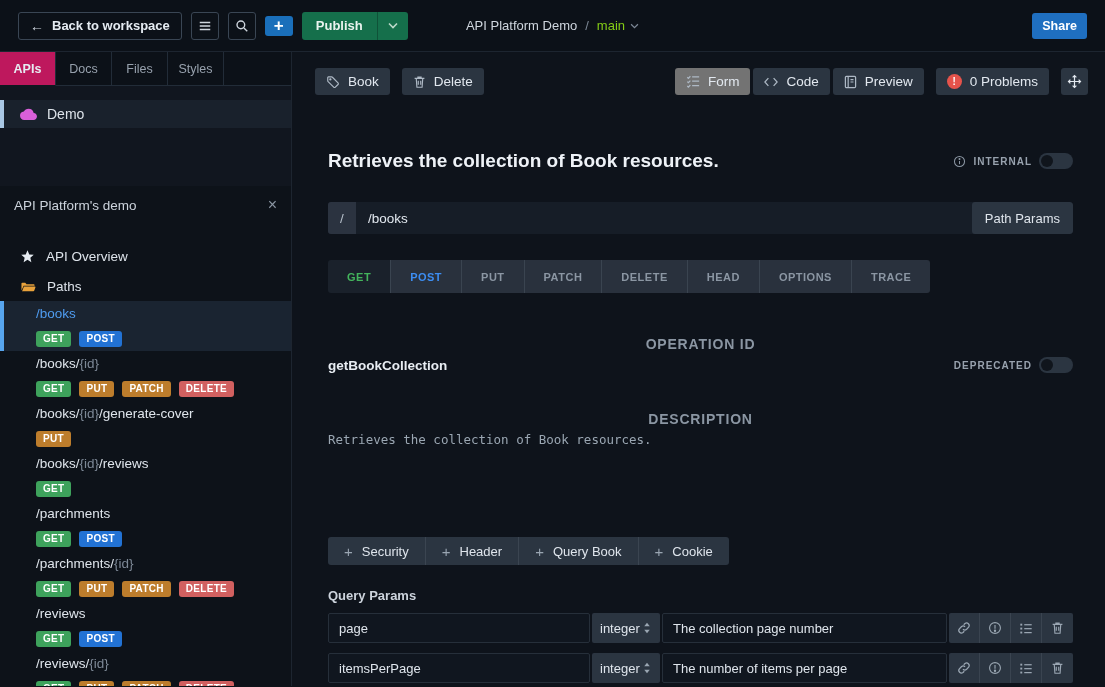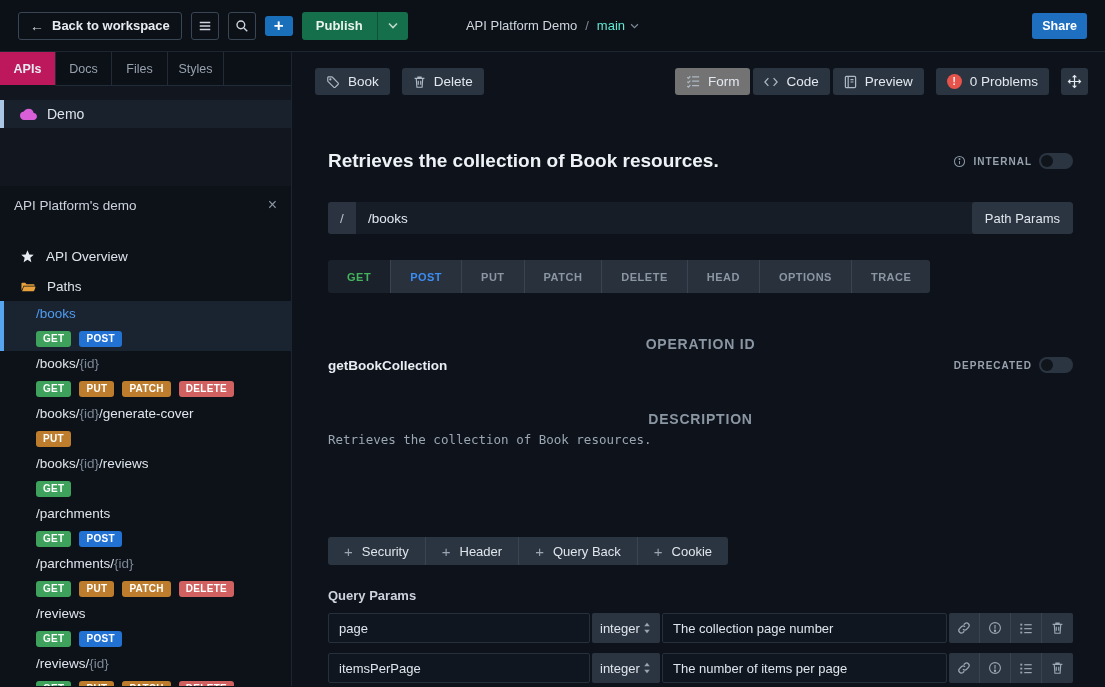--- a/index.html
+++ b/index.html
@@ -13,21 +13,21 @@
   .btn { display:inline-flex; align-items:center; justify-content:center; border:none; cursor:pointer; border-radius:3px; font-family:inherit; color:#e2e8ef; background:#2b3541; font-size:13px; }
   .btn.outline { background:transparent; border:1px solid #3a4654; height:28px; padding:0 11px; gap:8px; color:#e6ecf2; font-weight:600; }
   .btn.square { width:28px; padding:0; }
   .btn.blue { background:#1a6fba; color:#fff; font-size:17px; font-weight:600; }
   .btn.green { background:#156f4b; color:#eaf3ee; height:28px; font-weight:700; padding:0; overflow:hidden; }
   .publish-label { padding:0 14px; }
   .publish-divider { width:1px; align-self:stretch; background:#0f5238; }
   .publish-chevron { padding:0 10px; color:#bcd8c9; }
   .tb-center { position:absolute; left:0; right:0; margin:auto; width:max-content; display:flex; align-items:center; gap:8px; font-size:13px; color:#cfd6de; }
   .tb-center .sep { color:#7d8896; }
-  .branch-btn { background:none; border:none; color:#5eead4; font-size:13px; display:inline-flex; align-items:center; gap:5px; cursor:pointer; font-family:inherit; }
+  .branch-btn { background:none; border:none; color:#84cc16; font-size:13px; display:inline-flex; align-items:center; gap:5px; cursor:pointer; font-family:inherit; }
   .branch-btn .chev { color:#7d8896; }
   .tb-right { margin-left:auto; padding-right:18px; }
   .btn.share { background:#1f6fc0; color:#fff; height:26px; padding:0 10px; font-weight:700; font-size:12.5px; }
   .back-arrow { font-size:14px; color:#cfd6de; }
 
   
   .body-row { display:flex; height:634px; }
   .sidebar { width:292px; background:#0d1219; border-right:1px solid #1d2530; display:flex; flex-direction:column; }
   .main { position:relative; flex:1; background:#0e131b; }
 
@@ -408,21 +408,21 @@
           <button class="add-btn">
             <span class="plus">+</span>
             <span>Security</span>
           </button>
           <button class="add-btn">
             <span class="plus">+</span>
             <span>Header</span>
           </button>
           <button class="add-btn">
             <span class="plus">+</span>
-            <span>Query Back</span>
+            <span>Query Book</span>
           </button>
           <button class="add-btn">
             <span class="plus">+</span>
             <span>Cookie</span>
           </button>
         </div>
 
       <div class="f-abs qp-title">Query Params</div>
       <div class="f-abs qp-row r1" id="qp-row-0">
           <input class="qp-input qp-name" value="page" style="">

